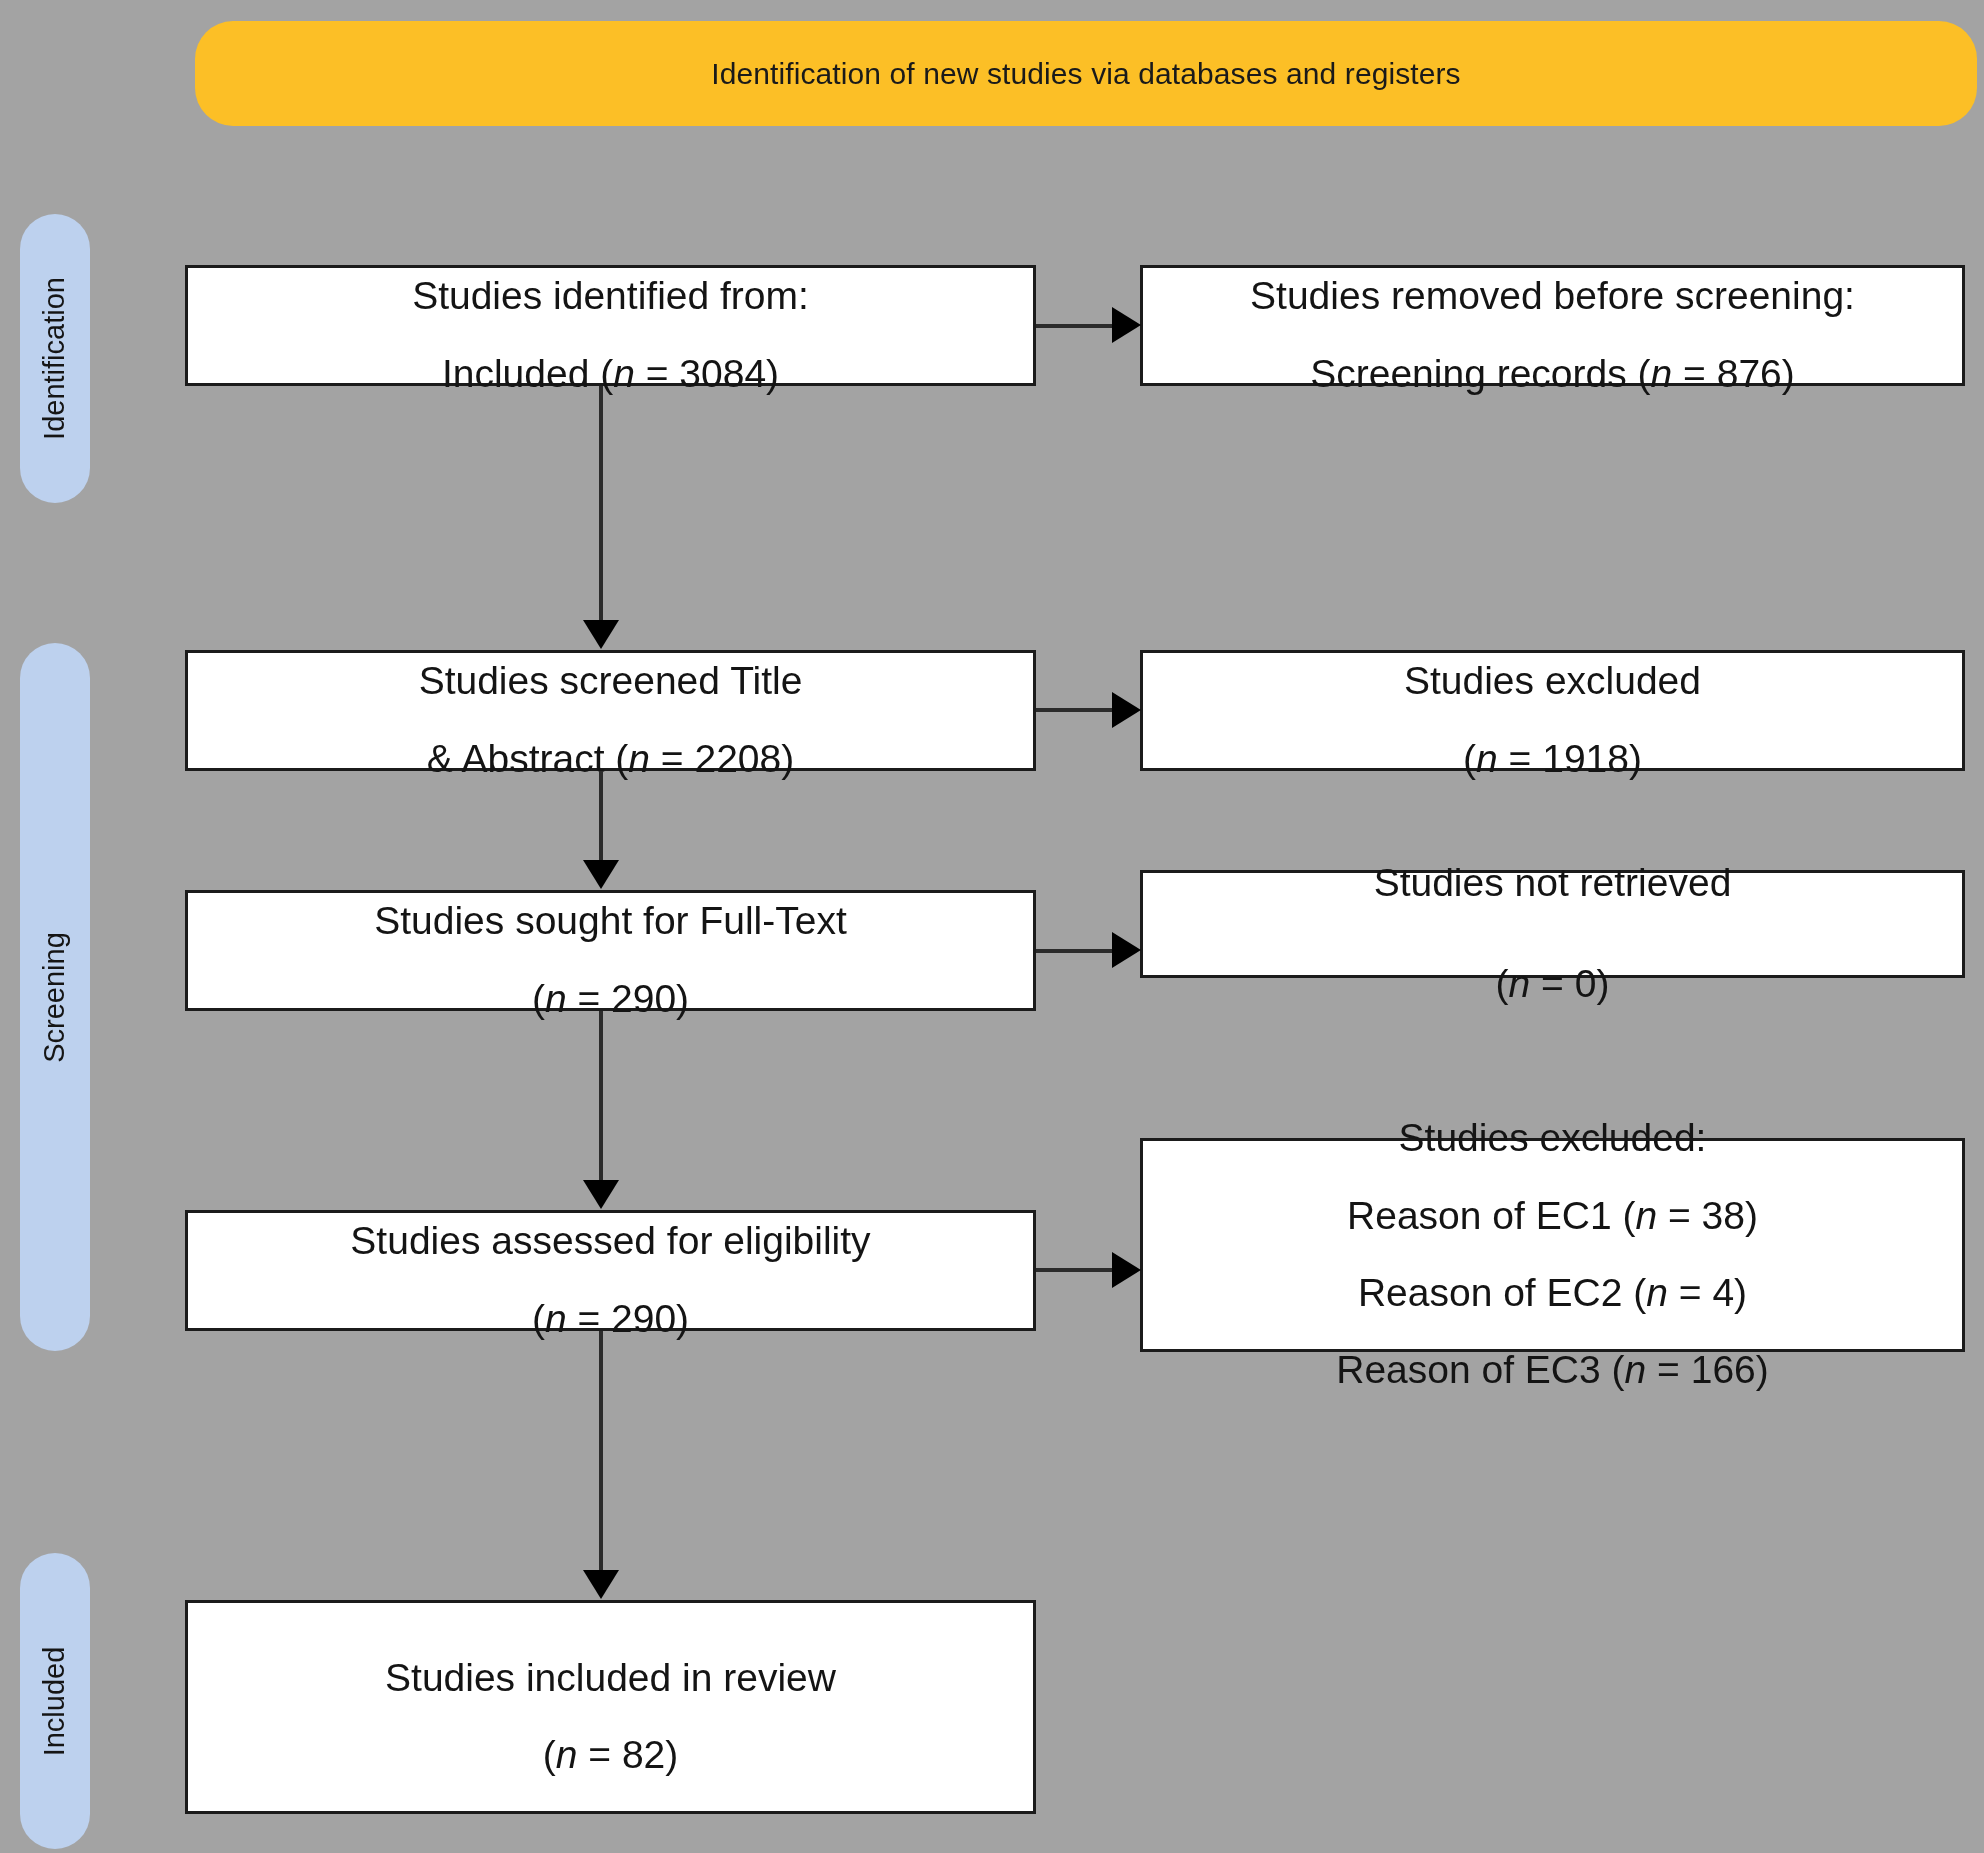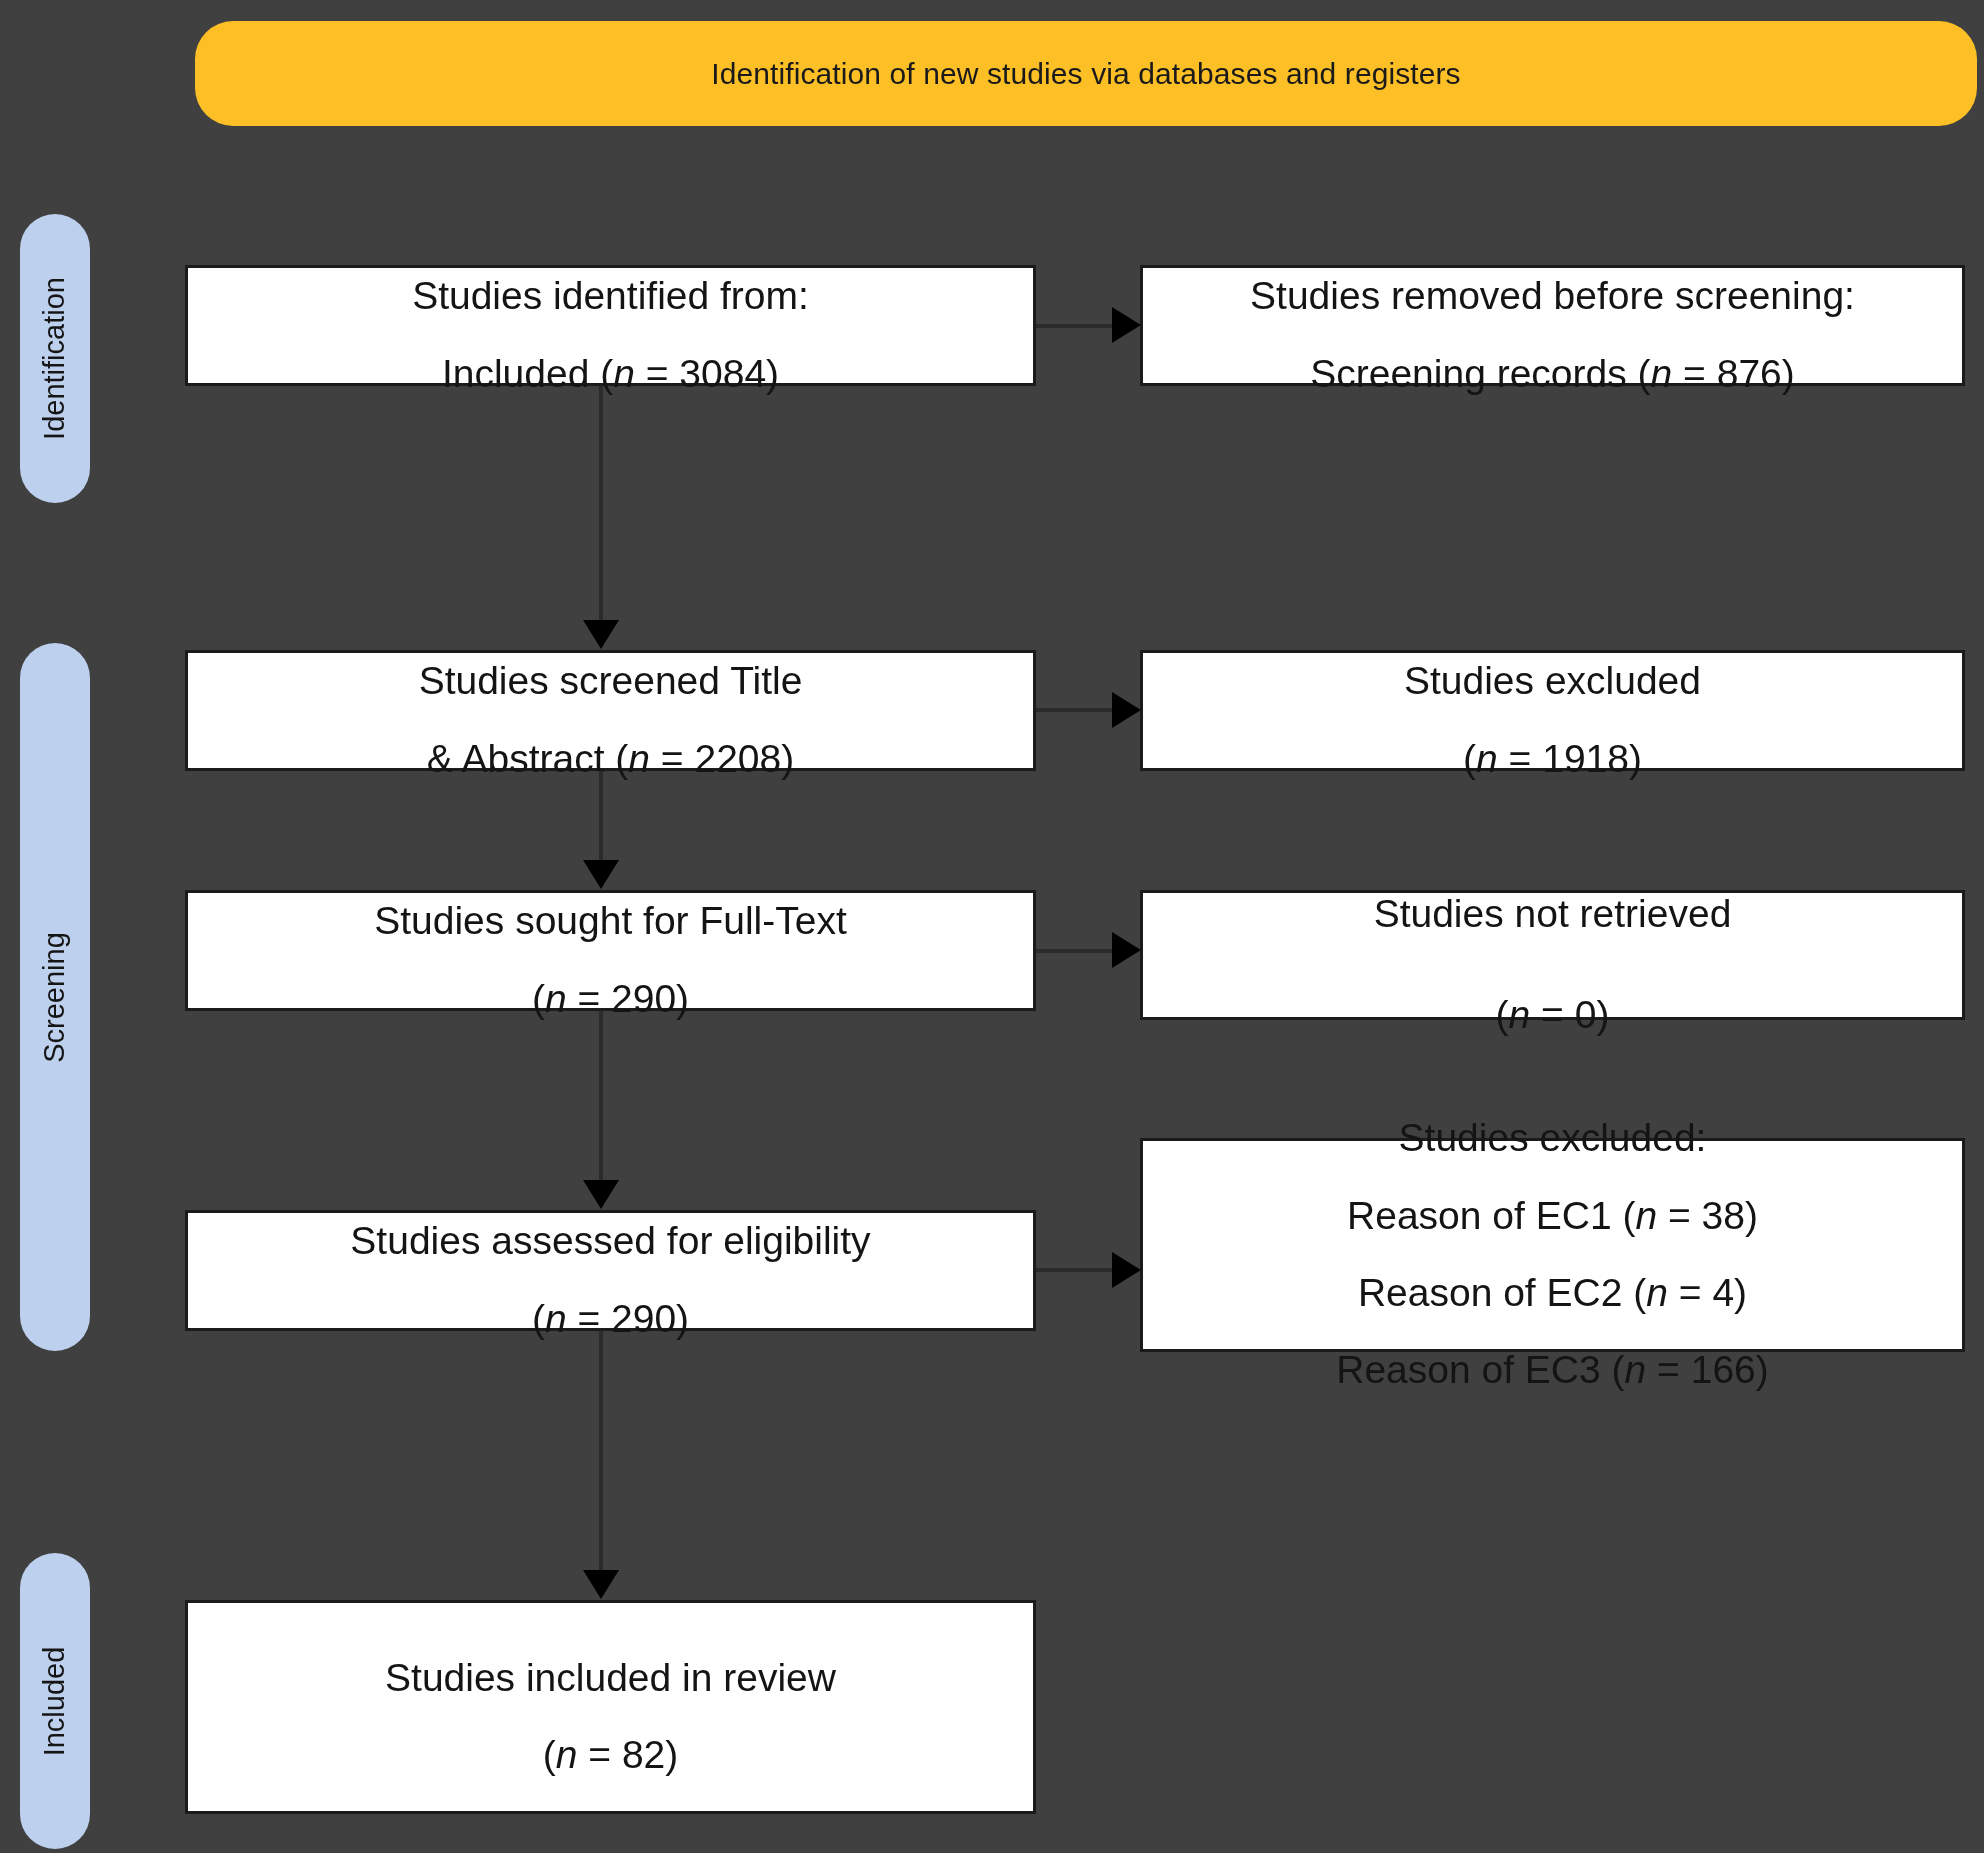--- a/index.html
+++ b/index.html
@@ -1,18 +1,18 @@
 <!DOCTYPE html>
 <html style="font-size:10.4px"><head>
 <meta charset="utf-8">
 <title>PRISMA Flow Diagram</title>
 <style>
   html,body{margin:0;padding:0;background:#ffffff;}
   body{font-family:"Liberation Sans",sans-serif;}
-  #stage{position:relative;width:1985px;height:1854px;background:#404040;overflow:hidden;}
+  #stage{position:relative;width:1985px;height:1854px;background:#a3a3a3;overflow:hidden;}
 
   .banner{
     position:absolute;left:195px;top:21.4px;width:1782px;height:105px;
     background:#FCBF26;border-radius:38px;
     display:flex;align-items:center;justify-content:center;
   }
   .banner-text{font-size:30px;color:#1a1a1a;letter-spacing:0.1px;}
 
   .stage-pill{
     position:absolute;left:19.5px;width:70px;background:#BDD1EE;border-radius:35px;
@@ -92,21 +92,21 @@
   <div class="arrow-right" style="left:1112px;top:692px;"></div>
 
   <div class="vline" style="left:599px;top:771px;height:91px;"></div>
   <div class="arrow-down" style="left:583px;top:860px;"></div>
 
   <div class="node" style="left:185px;top:890px;width:851px;height:121px;justify-content:center;">
     <div class="ln">Studies sought for Full-Text</div>
     <div class="ln"><span>(</span><i>n</i><span> = 290)</span></div>
   </div>
 
-  <div class="node" style="left:1140px;top:890px;width:825px;height:130px;gap:24px;">
+  <div class="node" style="left:1140px;top:870px;width:825px;height:108px;gap:24px;">
     <div class="ln">Studies not retrieved</div>
     <div class="ln"><span>(</span><i>n</i><span> = 0)</span></div>
   </div>
 
   <div class="hline" style="left:1036px;top:949px;width:77px;"></div>
   <div class="arrow-right" style="left:1112px;top:932px;"></div>
 
   <div class="vline" style="left:599px;top:1011px;height:170px;"></div>
   <div class="arrow-down" style="left:583px;top:1180px;"></div>
 

